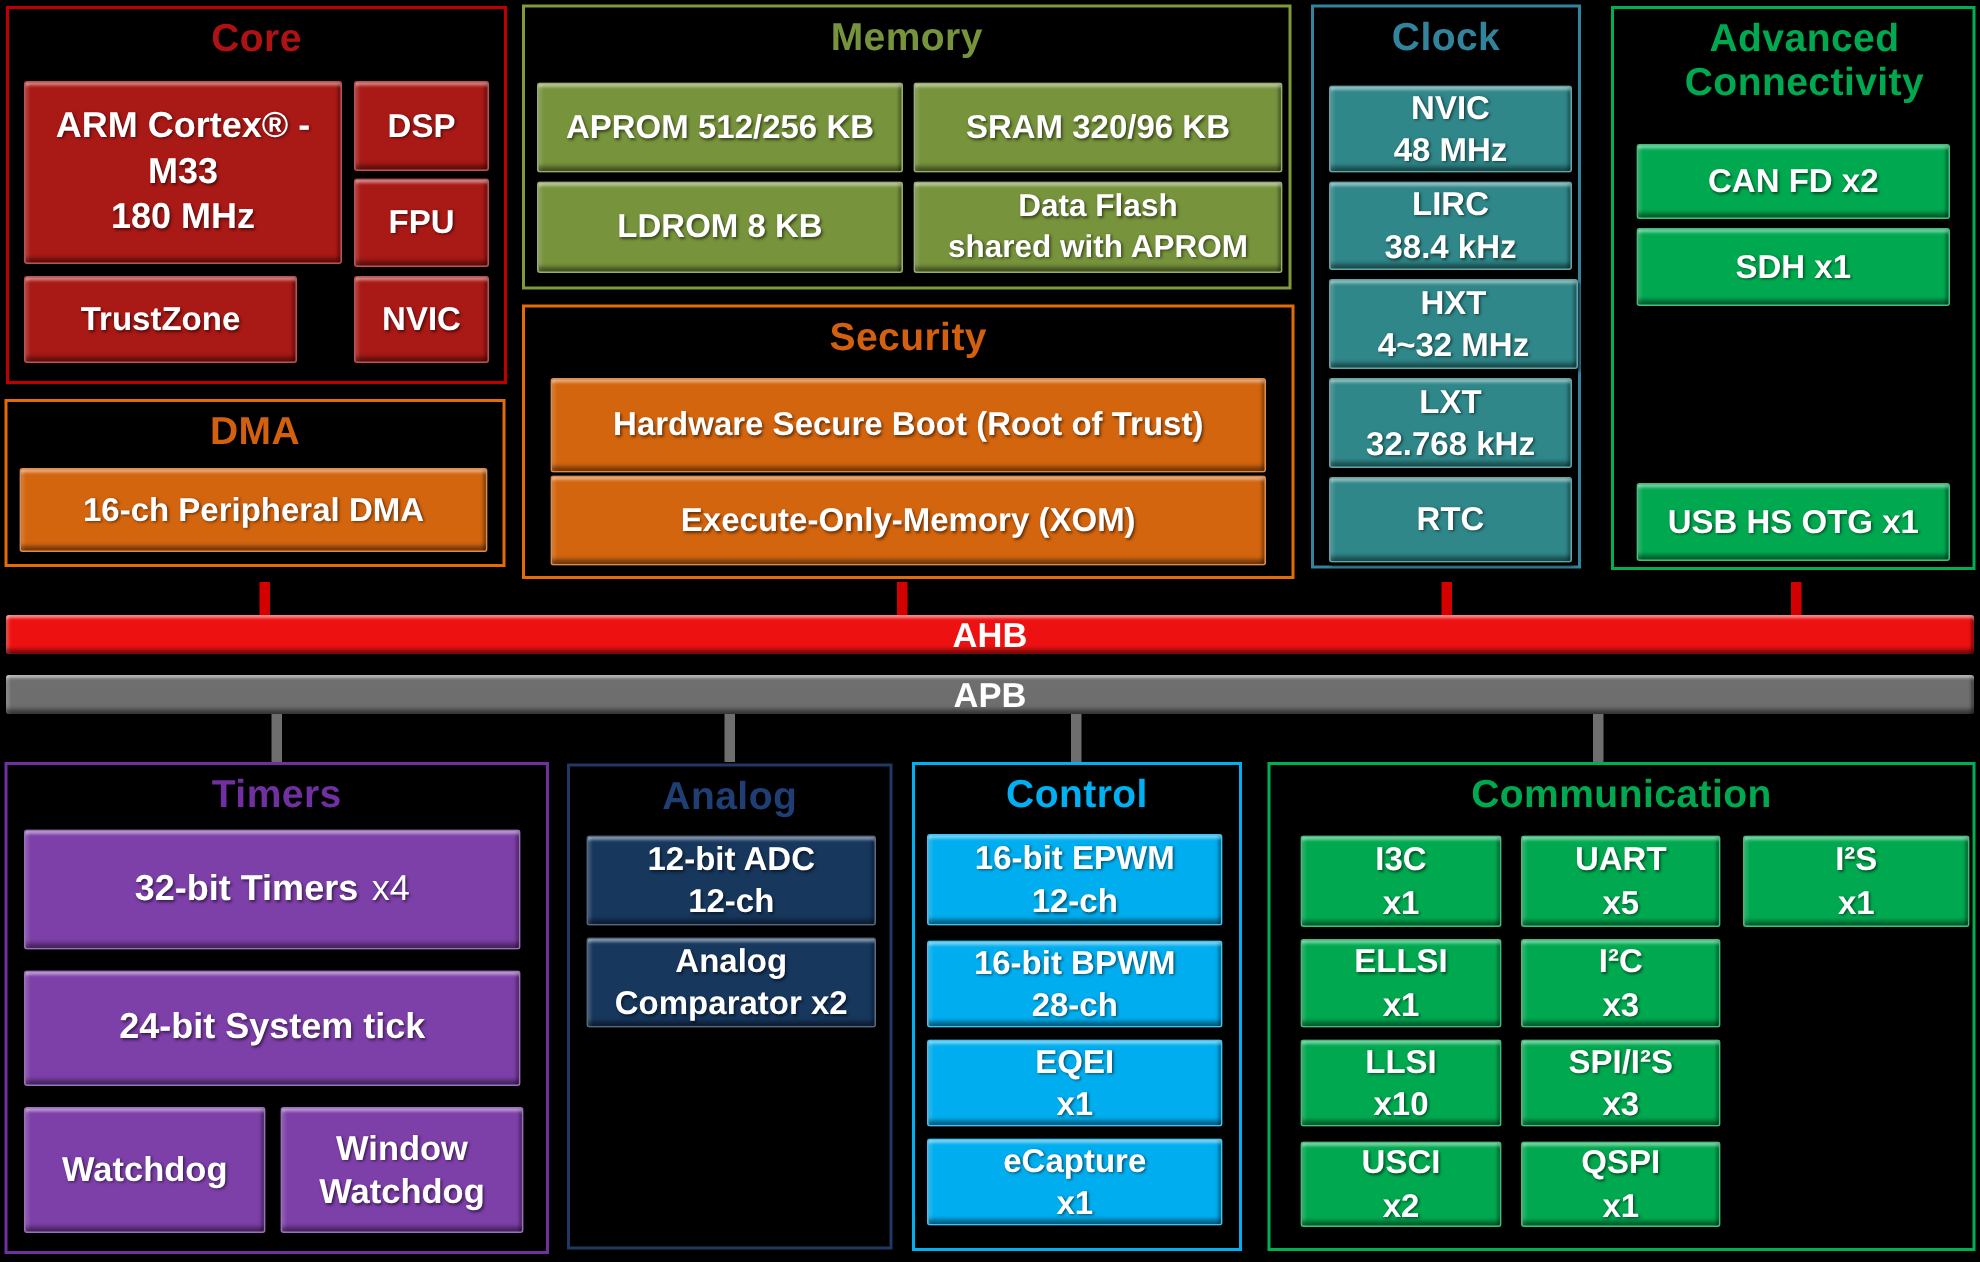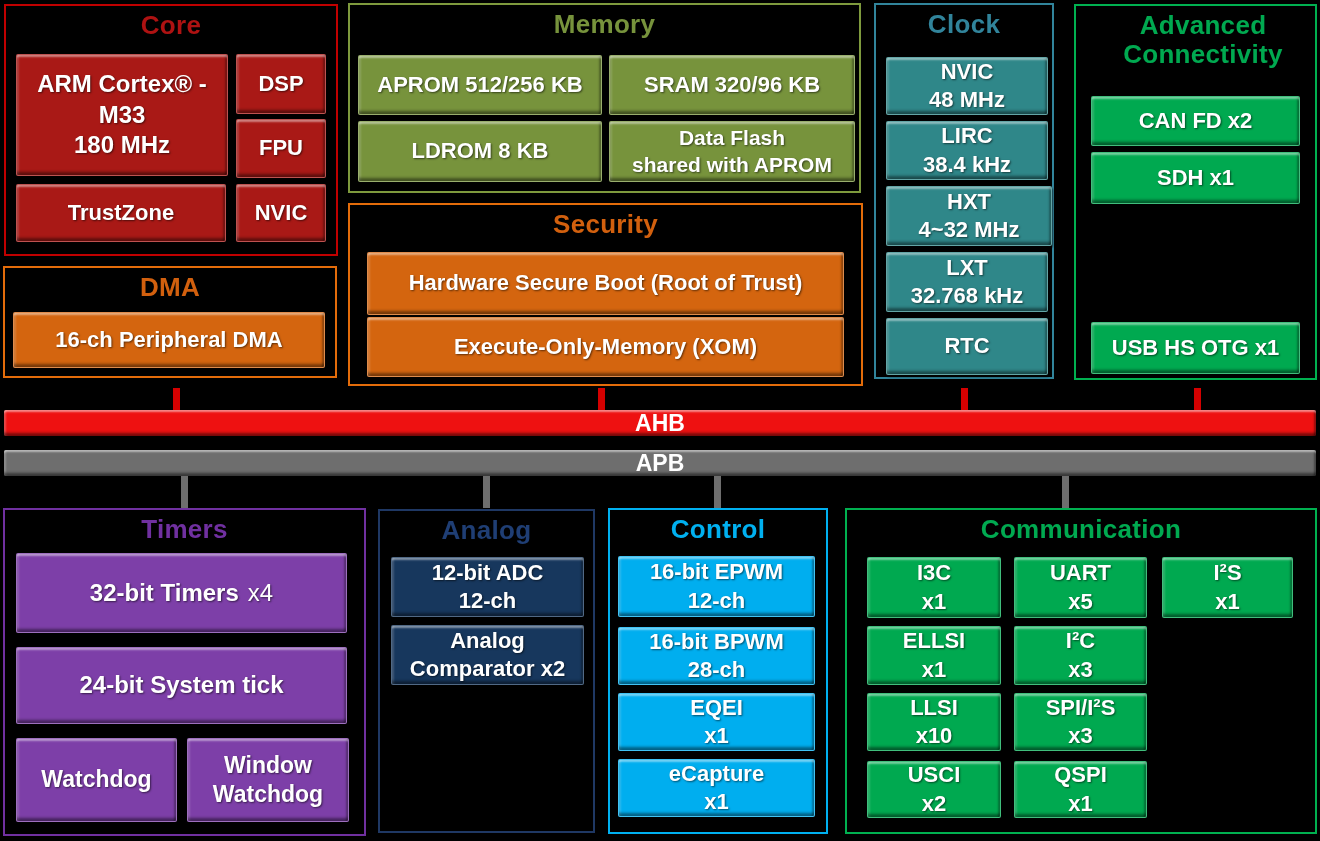--- a/index.html
+++ b/index.html
@@ -48,21 +48,21 @@
       <span>ARM Cortex® -</span>
       <span>M33</span>
       <span>180 MHz</span>
     </div>
     <div class="block" style="left:230px;top:48px;width:90px;height:60px;">
       <span>DSP</span>
     </div>
     <div class="block" style="left:230px;top:113px;width:90px;height:59px;justify-content:center;">
       <span>FPU</span>
     </div>
-    <div class="block" style="left:10px;top:178px;width:210px;height:58px;">
+    <div class="block" style="left:10px;top:178px;width:182px;height:58px;">
       <span>TrustZone</span>
     </div>
     <div class="block" style="left:230px;top:178px;width:90px;height:58px;">
       <span>NVIC</span>
     </div>
   </div>
 
   <div class="section t-orange" style="left:3px;top:266px;width:334px;height:112px;">
     <div class="sec-title">DMA</div>
     <div class="block" style="left:8px;top:44px;width:312px;height:56px;">
@@ -206,21 +206,21 @@
   <div class="section t-green" style="left:845px;top:508px;width:472px;height:326px;">
     <div class="sec-title">Communication</div>
     <div class="block" style="left:20px;top:47px;width:134px;height:61px;">
       <span>I3C</span>
       <span>x1</span>
     </div>
     <div class="block" style="left:167px;top:47px;width:133px;height:61px;">
       <span>UART</span>
       <span>x5</span>
     </div>
-    <div class="block" style="left:315px;top:47px;width:131px;height:61px;">
+    <div class="block" style="left:315px;top:47px;width:151px;height:61px;">
       <span>I²S</span>
       <span>x1</span>
     </div>
     <div class="block" style="left:20px;top:116px;width:134px;height:59px;">
       <span>ELLSI</span>
       <span>x1</span>
     </div>
     <div class="block" style="left:167px;top:116px;width:133px;height:59px;">
       <span>I²C</span>
       <span>x3</span>

